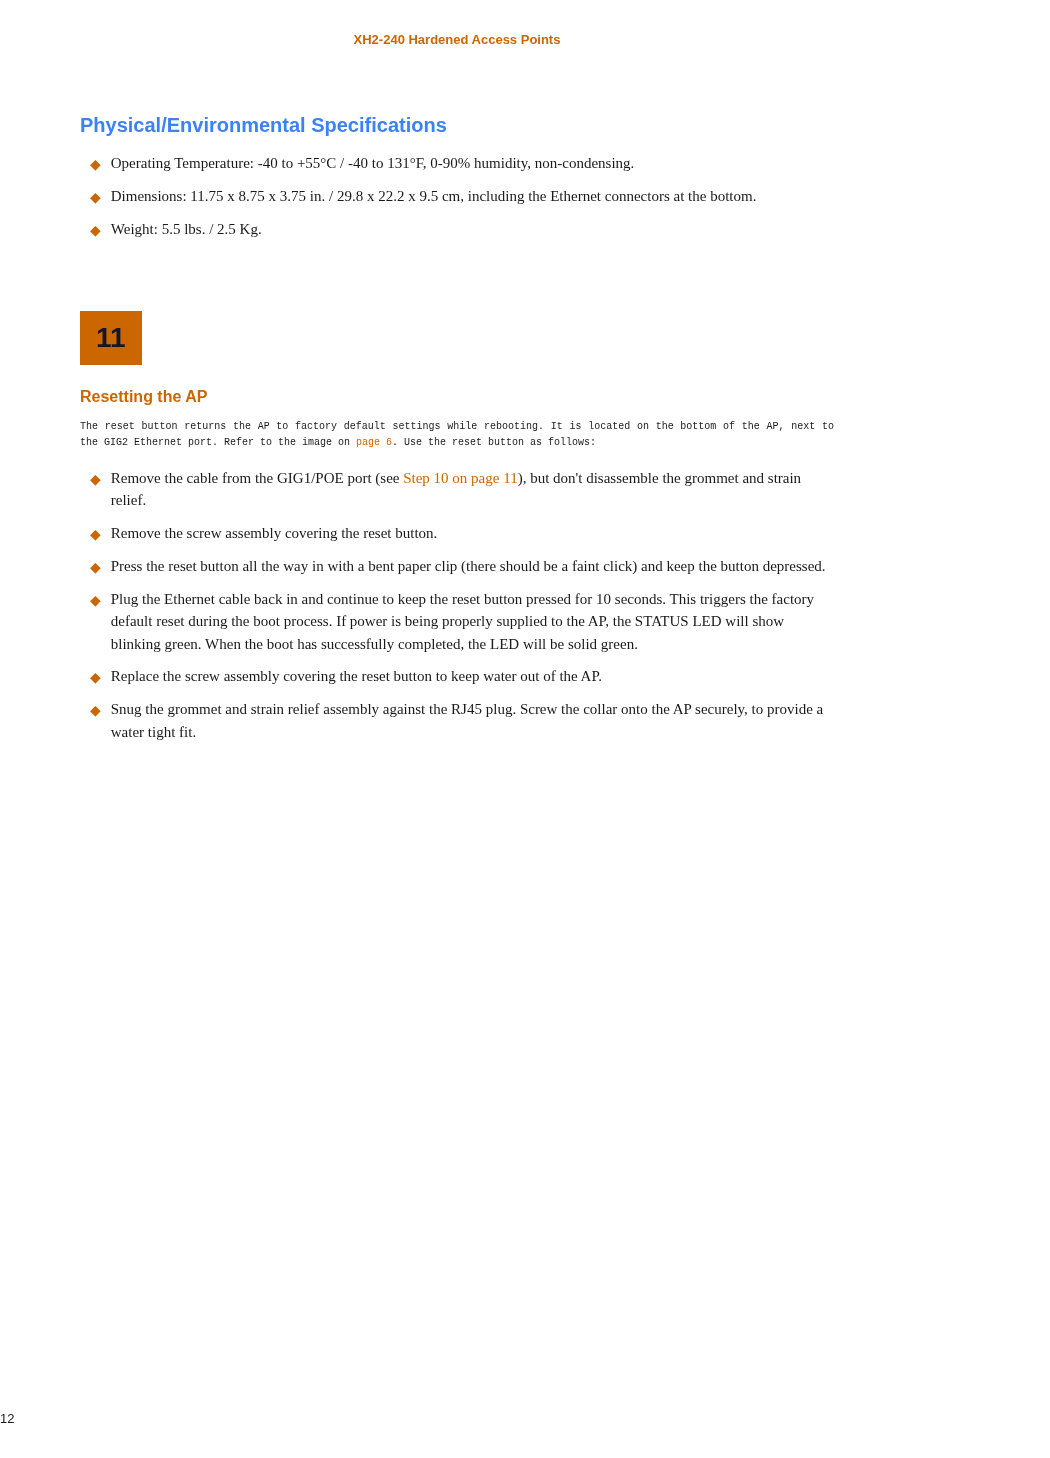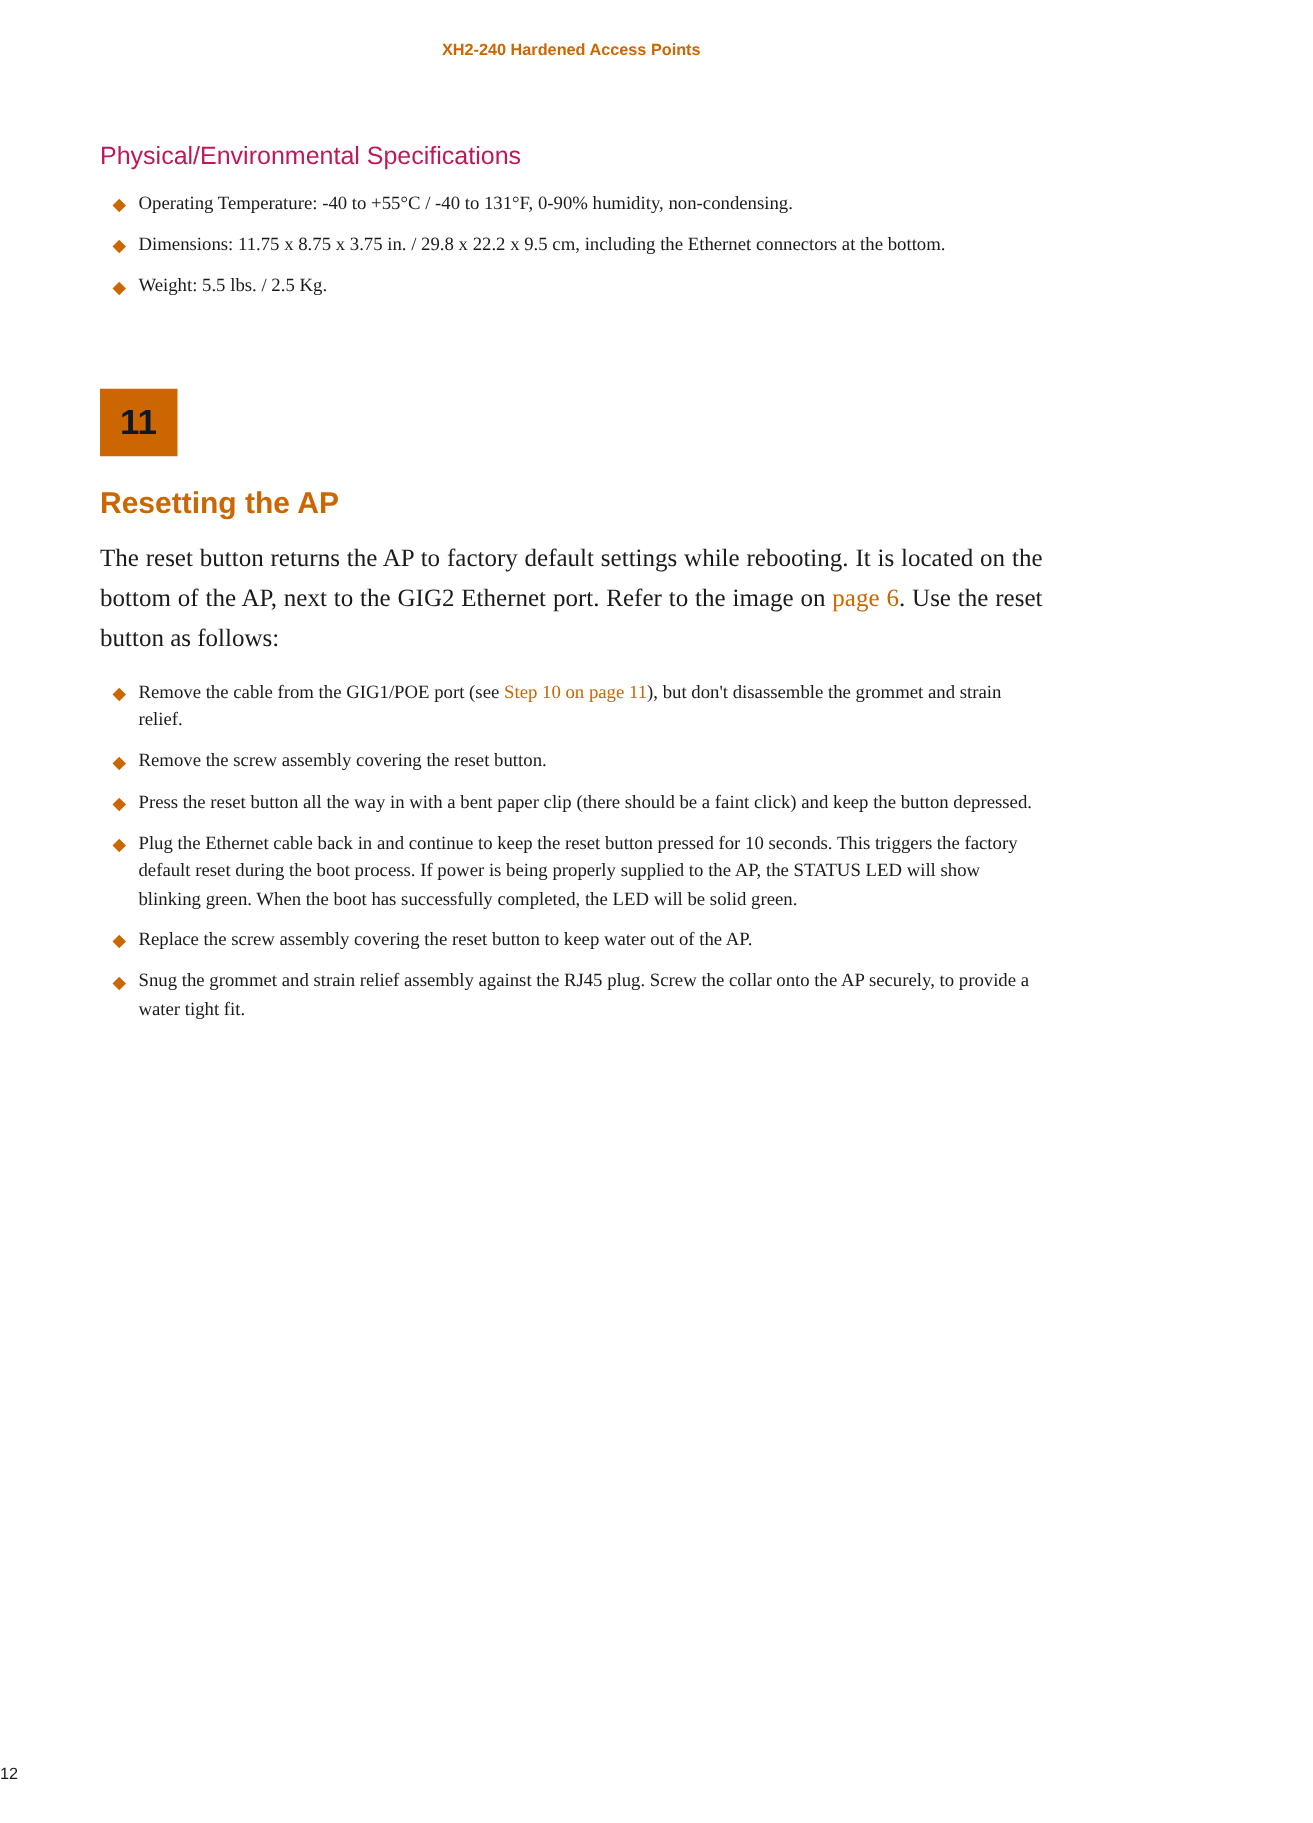--- a/index.html
+++ b/index.html
@@ -30,23 +30,23 @@
       text-align: center;
       padding: 10px 0 30px 0;
       font-size: 13px;
       color: #cc6600;
       font-family: Arial, sans-serif;
       font-weight: bold;
       border-bottom: none;
     }
 
     .section-title {
-      color: #be185d;
+      color: #3b82f6;
       font-size: 20px;
-      font-weight: normal;
+      font-weight: bold;
       font-family: Arial, sans-serif;
       margin-bottom: 12px;
       margin-top: 30px;
     }
 
     .bullet-list {
       list-style: none;
       padding: 0;
       margin: 0 0 20px 0;
     }
@@ -80,29 +80,29 @@
       font-family: Arial, sans-serif;
       padding: 6px 16px;
       margin-top: 30px;
       margin-bottom: 20px;
       min-width: 60px;
       text-align: center;
     }
 
     .resetting-title {
       color: #cc6600;
-      font-size: 24px;
+      font-size: 16px;
       font-weight: bold;
       font-family: Arial, sans-serif;
       margin-bottom: 10px;
     }
 
     .body-text {
-      font-family: Liberation Serif, serif;
-      font-size: 20px;
+      font-family: Liberation Mono, monospace;
+      font-size: 10px;
       line-height: 1.6;
       margin-bottom: 16px;
       text-align: justify;
     }
 
     .link-text {
       color: #cc6600;
       text-decoration: none;
     }
 

